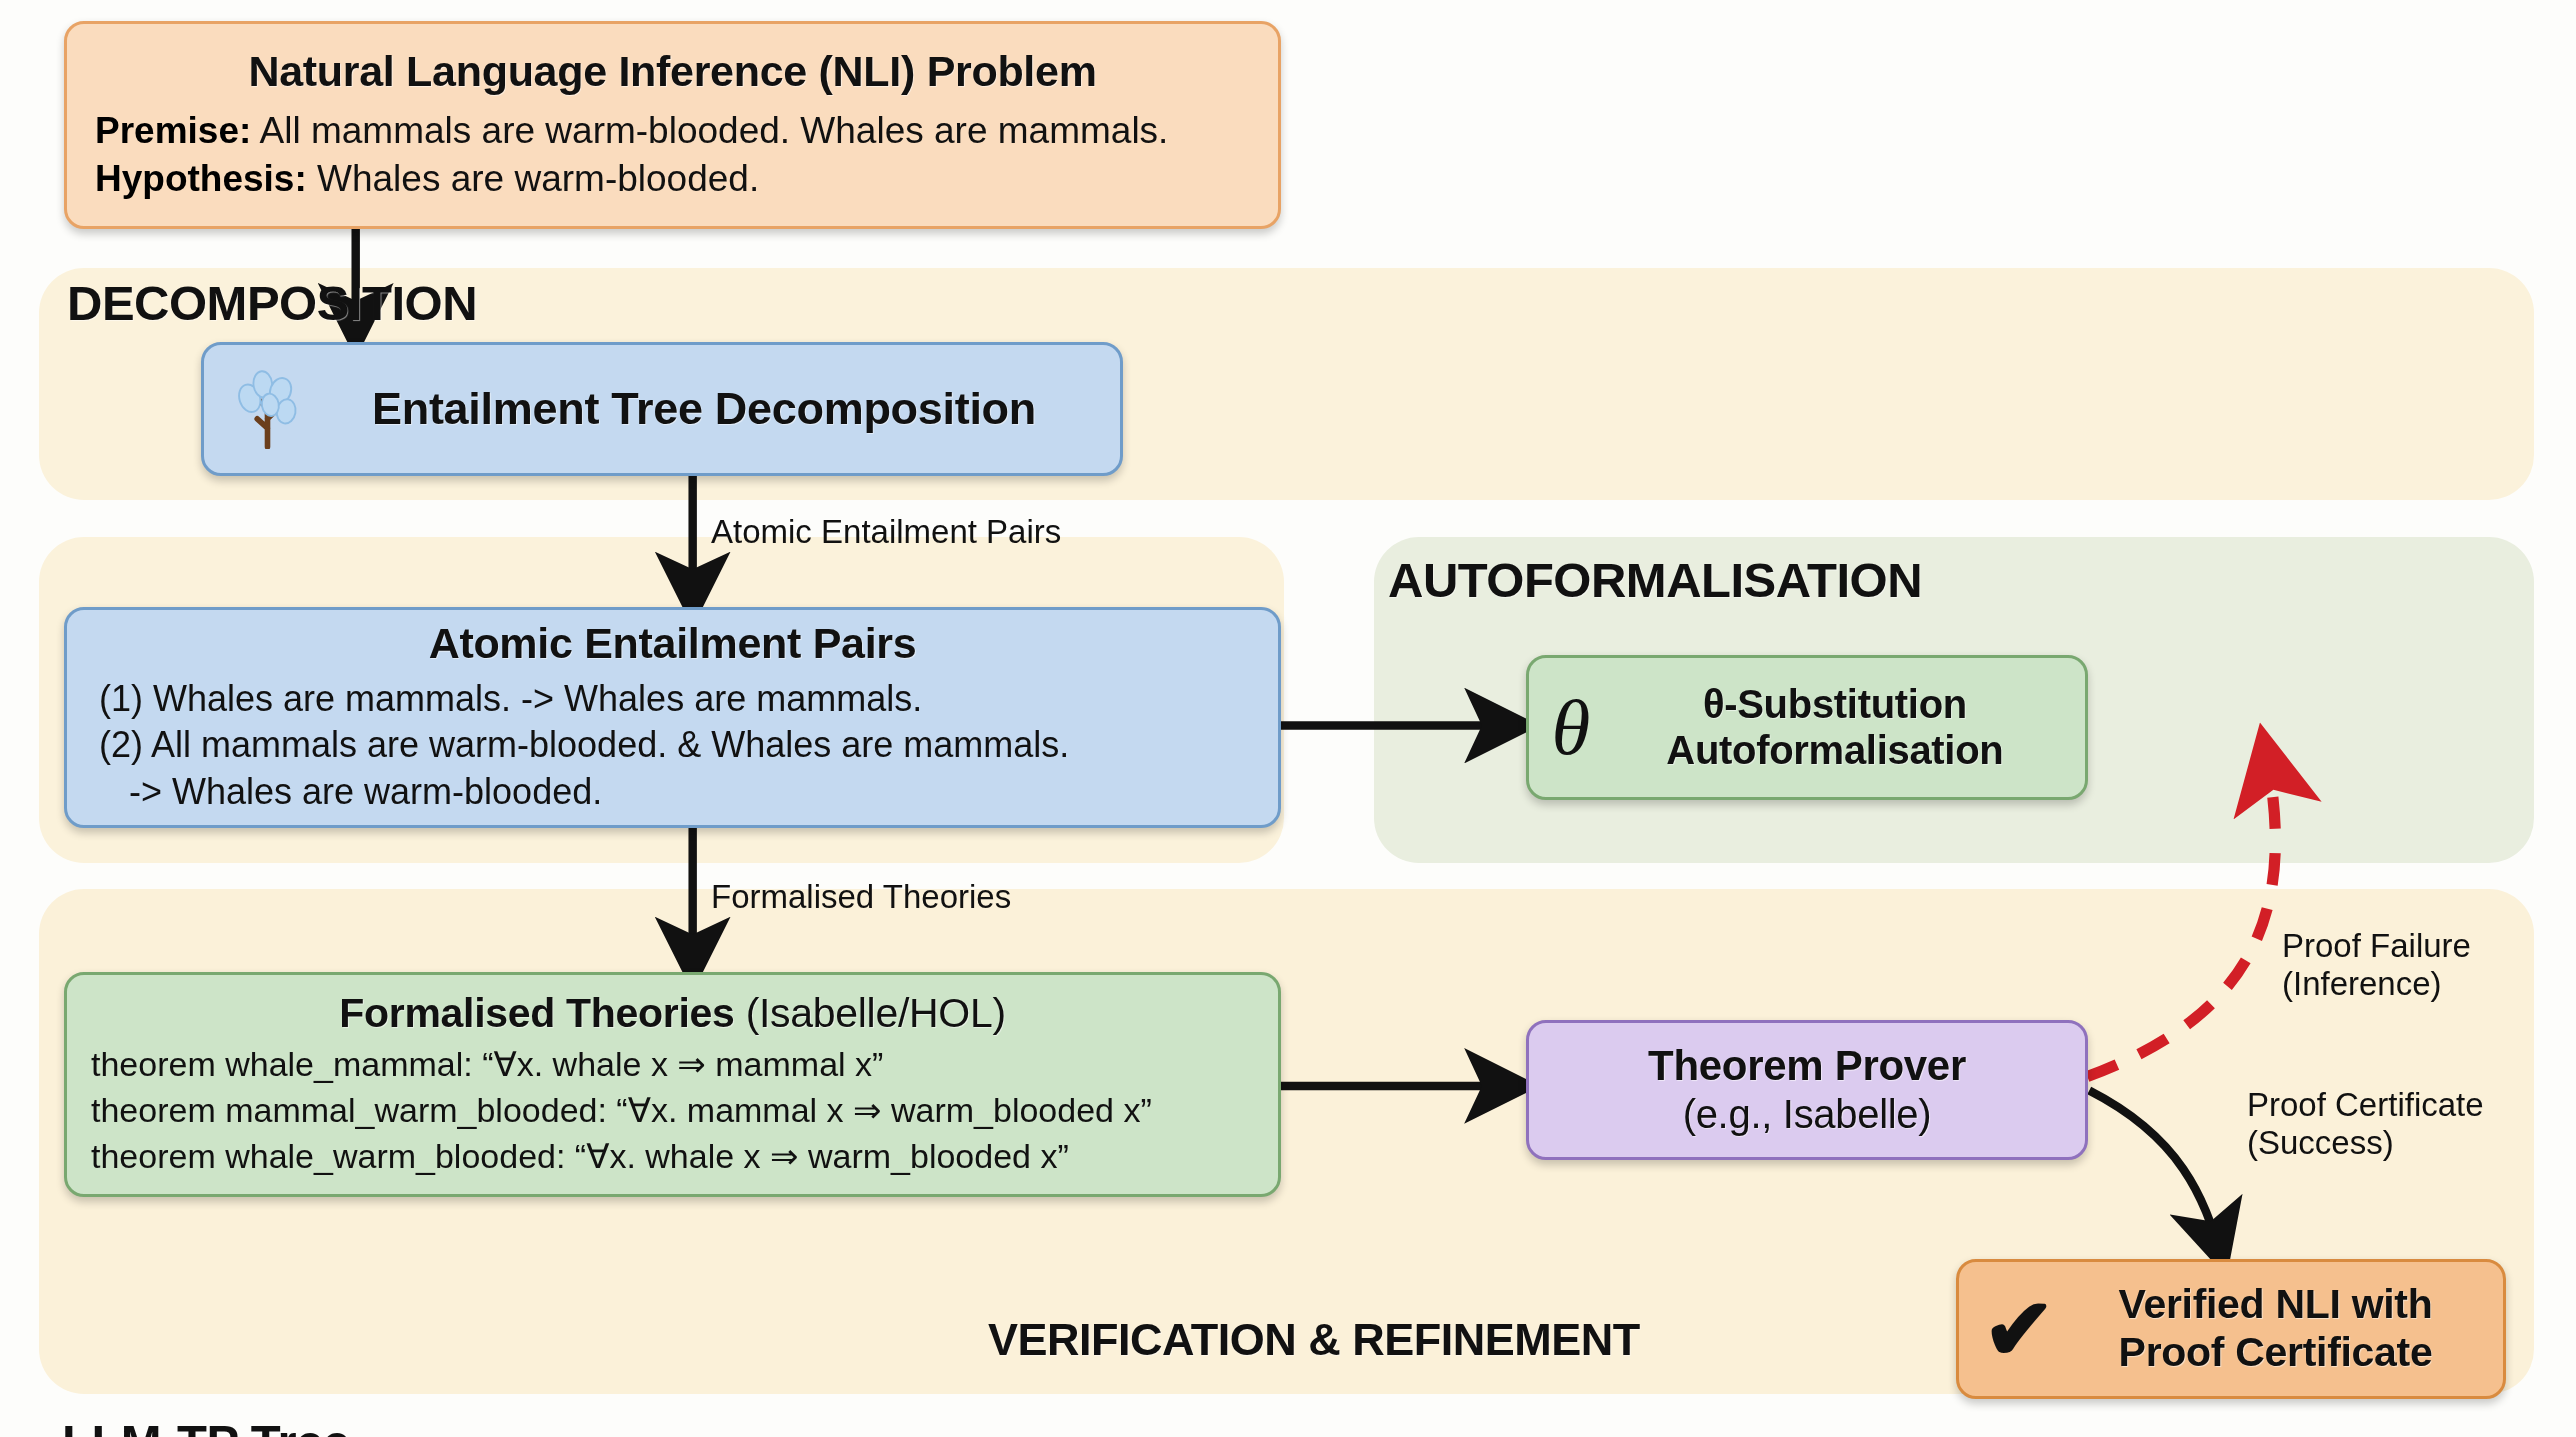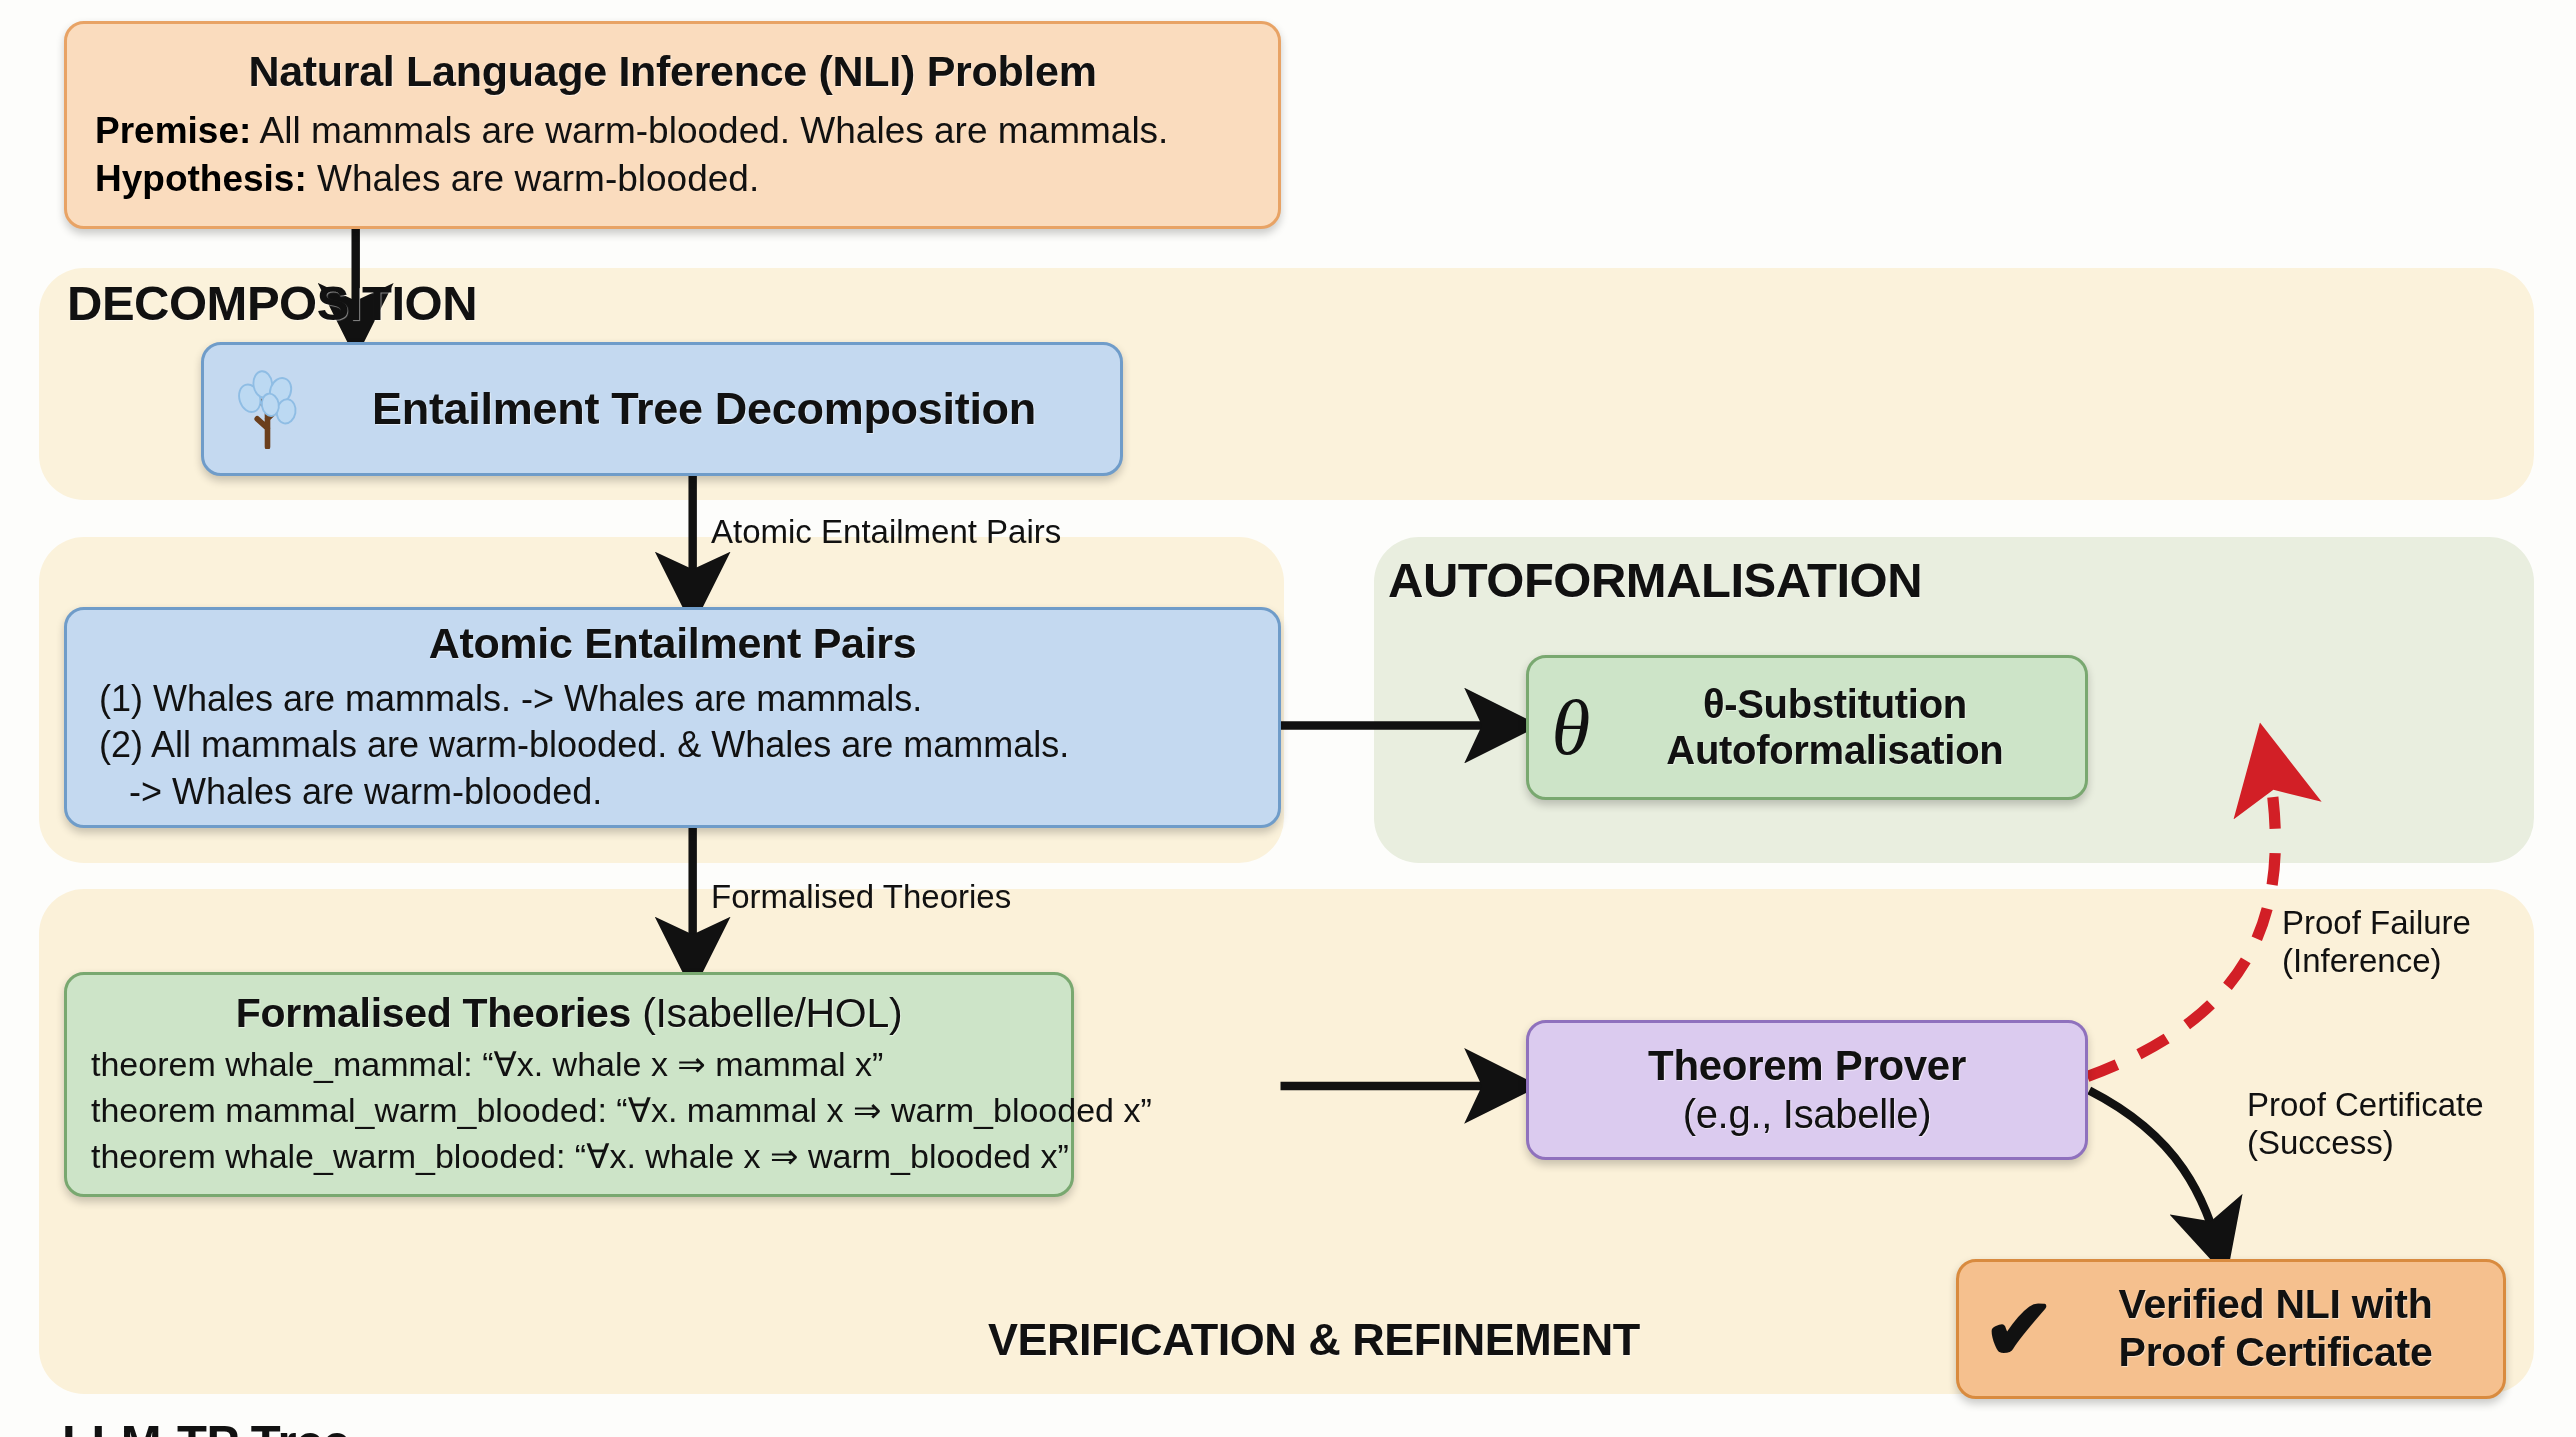--- a/index.html
+++ b/index.html
@@ -134,21 +134,21 @@
     <span class="title" style="font-size:45px;flex:1;">Entailment Tree Decomposition</span>
   </div>
 
   <div class="node blue" style="left:64px;top:607px;width:1217px;height:221px;padding:9.4px 32px;">
     <div class="title" style="font-size:43px;margin-bottom:7.5px;">Atomic Entailment Pairs</div>
     <div class="ital" style="font-size:36px;line-height:1.30;white-space:pre;">(1) Whales are mammals. -&gt; Whales are mammals.</div>
     <div class="ital" style="font-size:36px;line-height:1.30;white-space:pre;">(2) All mammals are warm-blooded. &amp; Whales are mammals.</div>
     <div class="ital" style="font-size:36px;line-height:1.30;white-space:pre;">   -&gt; Whales are warm-blooded.</div>
   </div>
 
-  <div class="node green" style="left:64px;top:972px;width:1010px;height:225px;padding:7.5px 24px;">
+  <div class="node green" style="left:64px;top:972px;width:1217px;height:225px;padding:7.5px 24px;">
     <div class="title" style="font-size:41px;margin-bottom:5.6px;">
       <span>Formalised Theories</span><span style="font-weight:normal;"> (Isabelle/HOL)</span>
     </div>
     <div class="ital" style="font-size:34px;line-height:1.34;white-space:nowrap;">theorem whale_mammal: “∀x. whale x ⇒ mammal x”</div>
     <div class="ital" style="font-size:34px;line-height:1.34;white-space:nowrap;">theorem mammal_warm_blooded: “∀x. mammal x ⇒ warm_blooded x”</div>
     <div class="ital" style="font-size:34px;line-height:1.34;white-space:nowrap;">theorem whale_warm_blooded: “∀x. whale x ⇒ warm_blooded x”</div>
   </div>
 
   <div class="node green" style="left:1526px;top:655px;width:562px;height:145px;flex-direction:row;align-items:center;padding:0 22.5px;">
     <span class="theta-glyph" style="flex:none;margin-right:17px;">θ</span>
@@ -168,21 +168,21 @@
     <span style="flex:1;">
       <span class="title" style="display:block;font-size:41px;line-height:1.16;">Verified NLI with</span>
       <span class="title" style="display:block;font-size:41px;line-height:1.16;">Proof Certificate</span>
     </span>
   </div>
 
   <div class="arrowlabel" style="left:711px;top:513px;">Atomic Entailment Pairs</div>
 
   <div class="arrowlabel" style="left:711px;top:878px;">Formalised Theories</div>
 
-  <div class="arrowlabel" style="left:2282px;top:904px;">
+  <div class="arrowlabel" style="left:2282px;top:927px;">
     <span class="l2">Proof Failure</span>
     <span class="l2">(Inference)</span>
   </div>
 
   <div class="arrowlabel" style="left:2247px;top:1086px;">
     <span class="l2">Proof Certificate</span>
     <span class="l2">(Success)</span>
   </div>
 
 </div>

